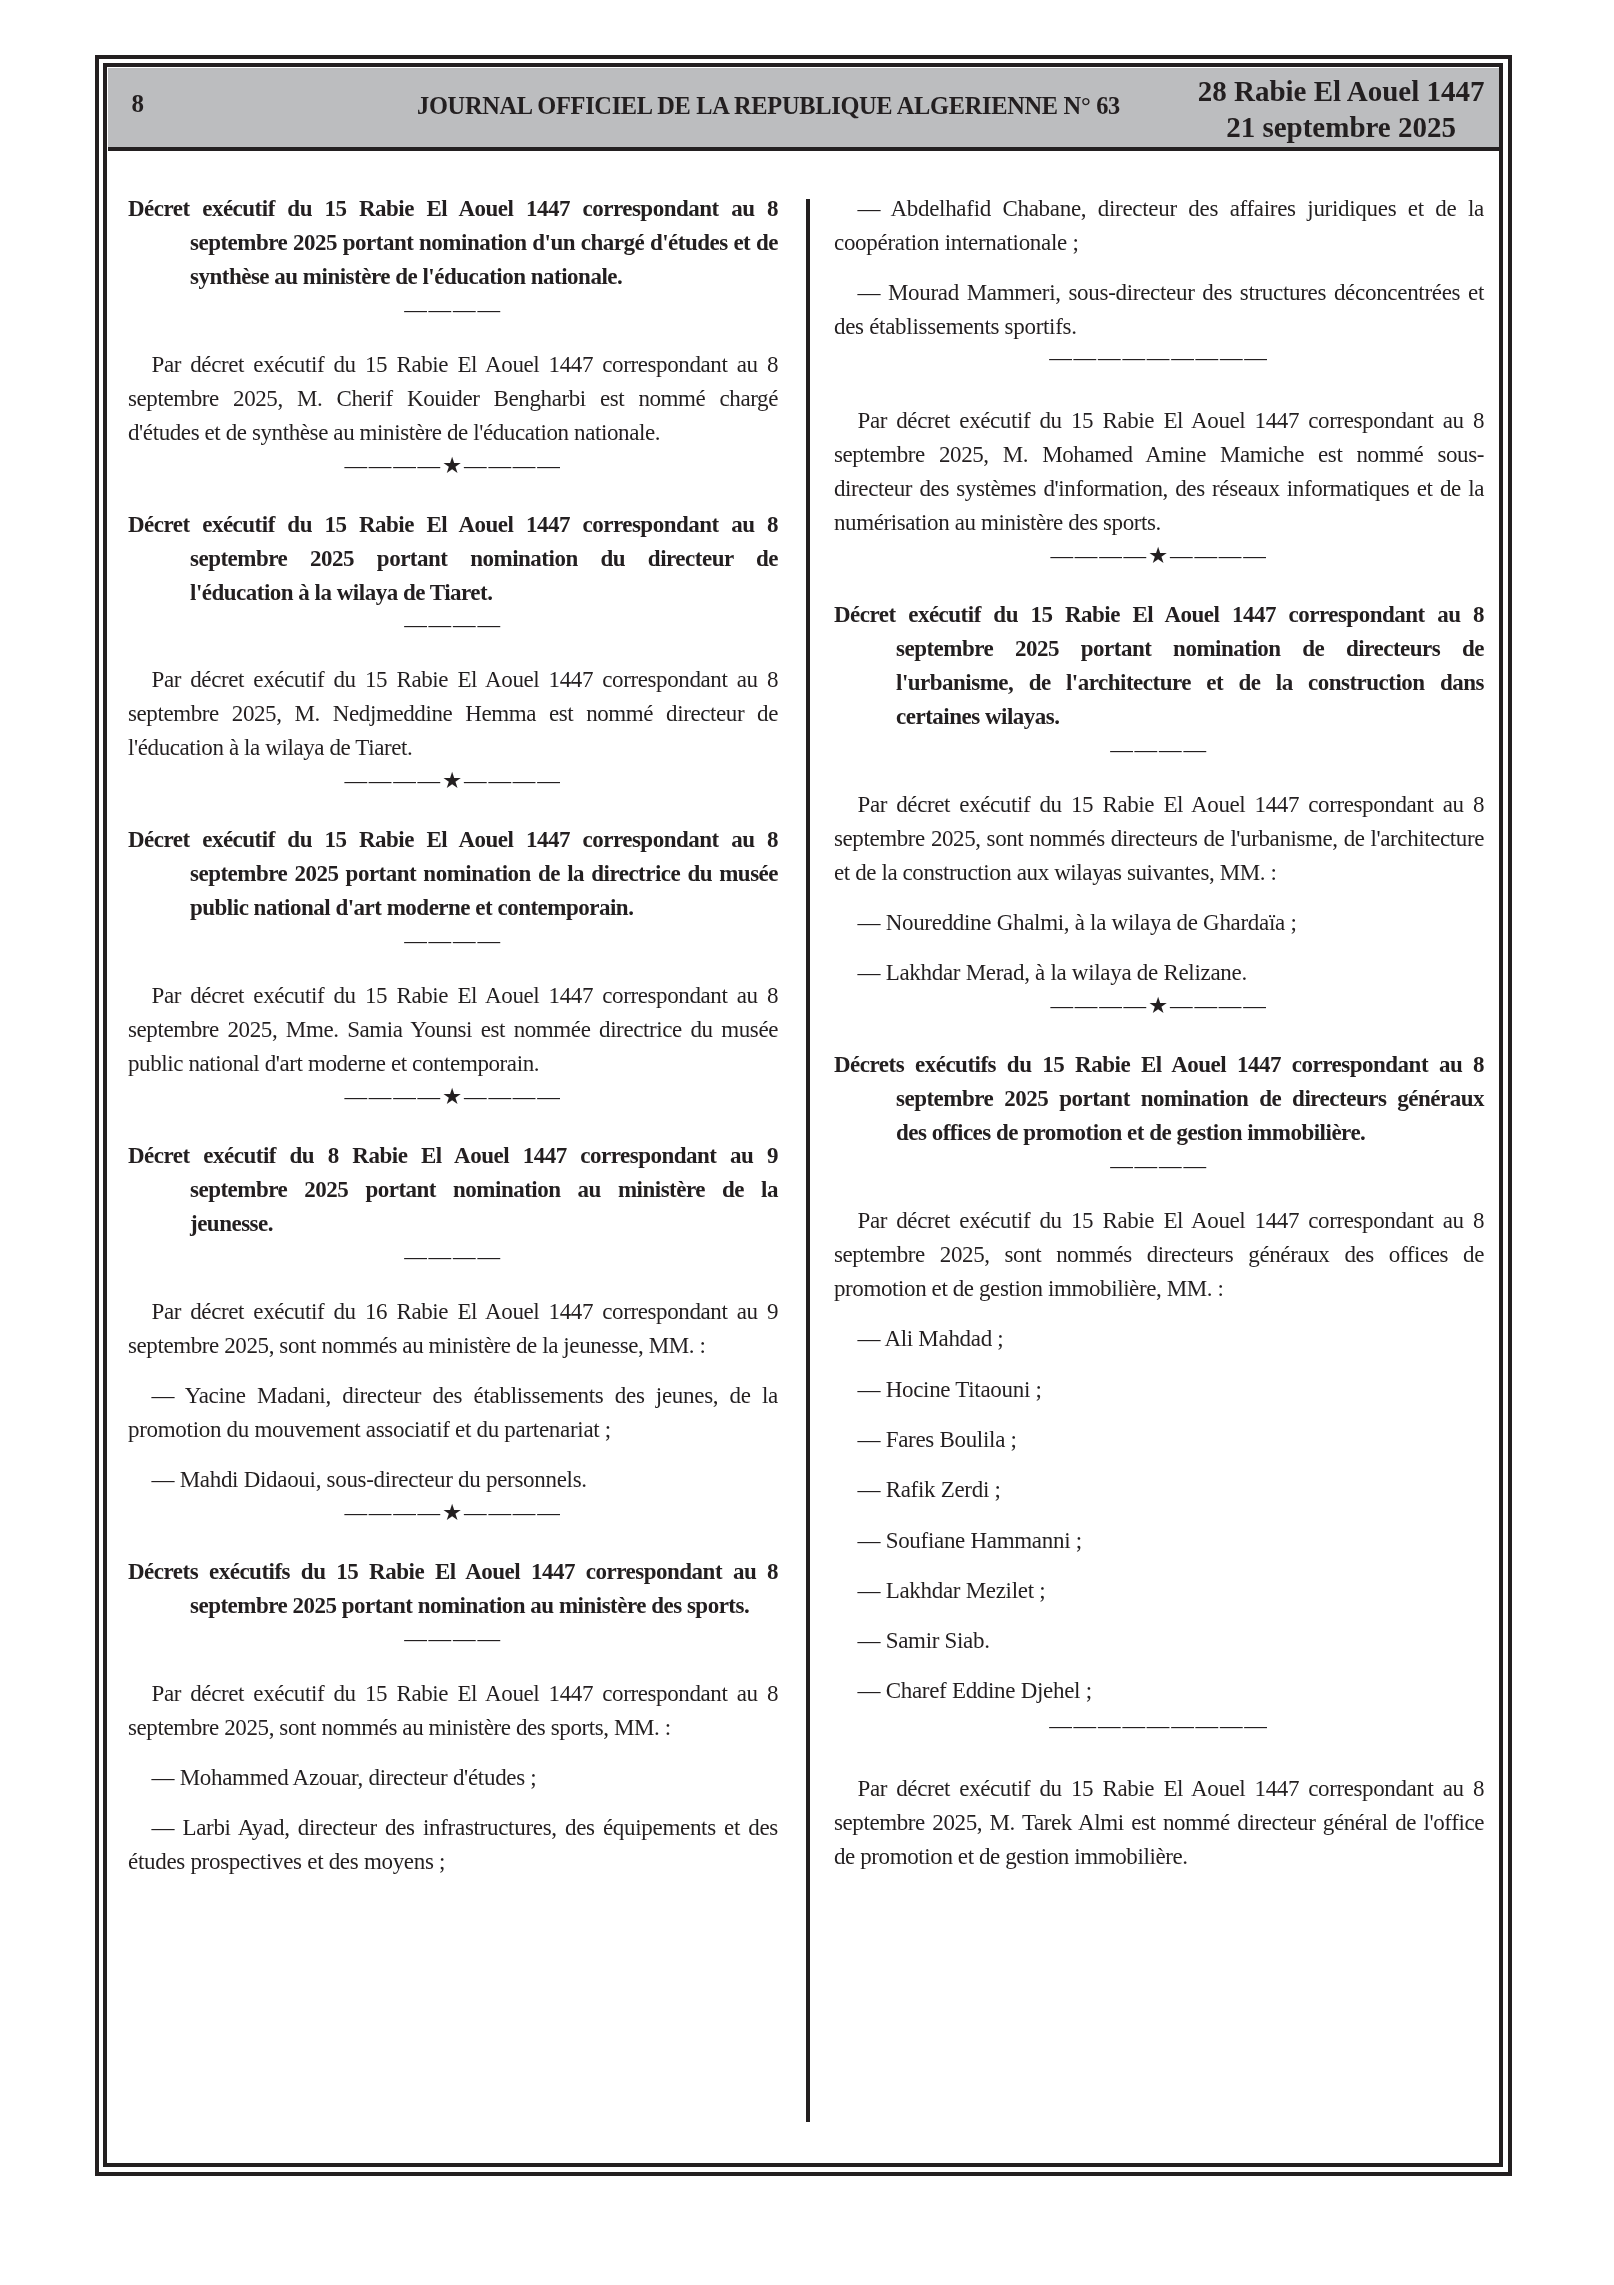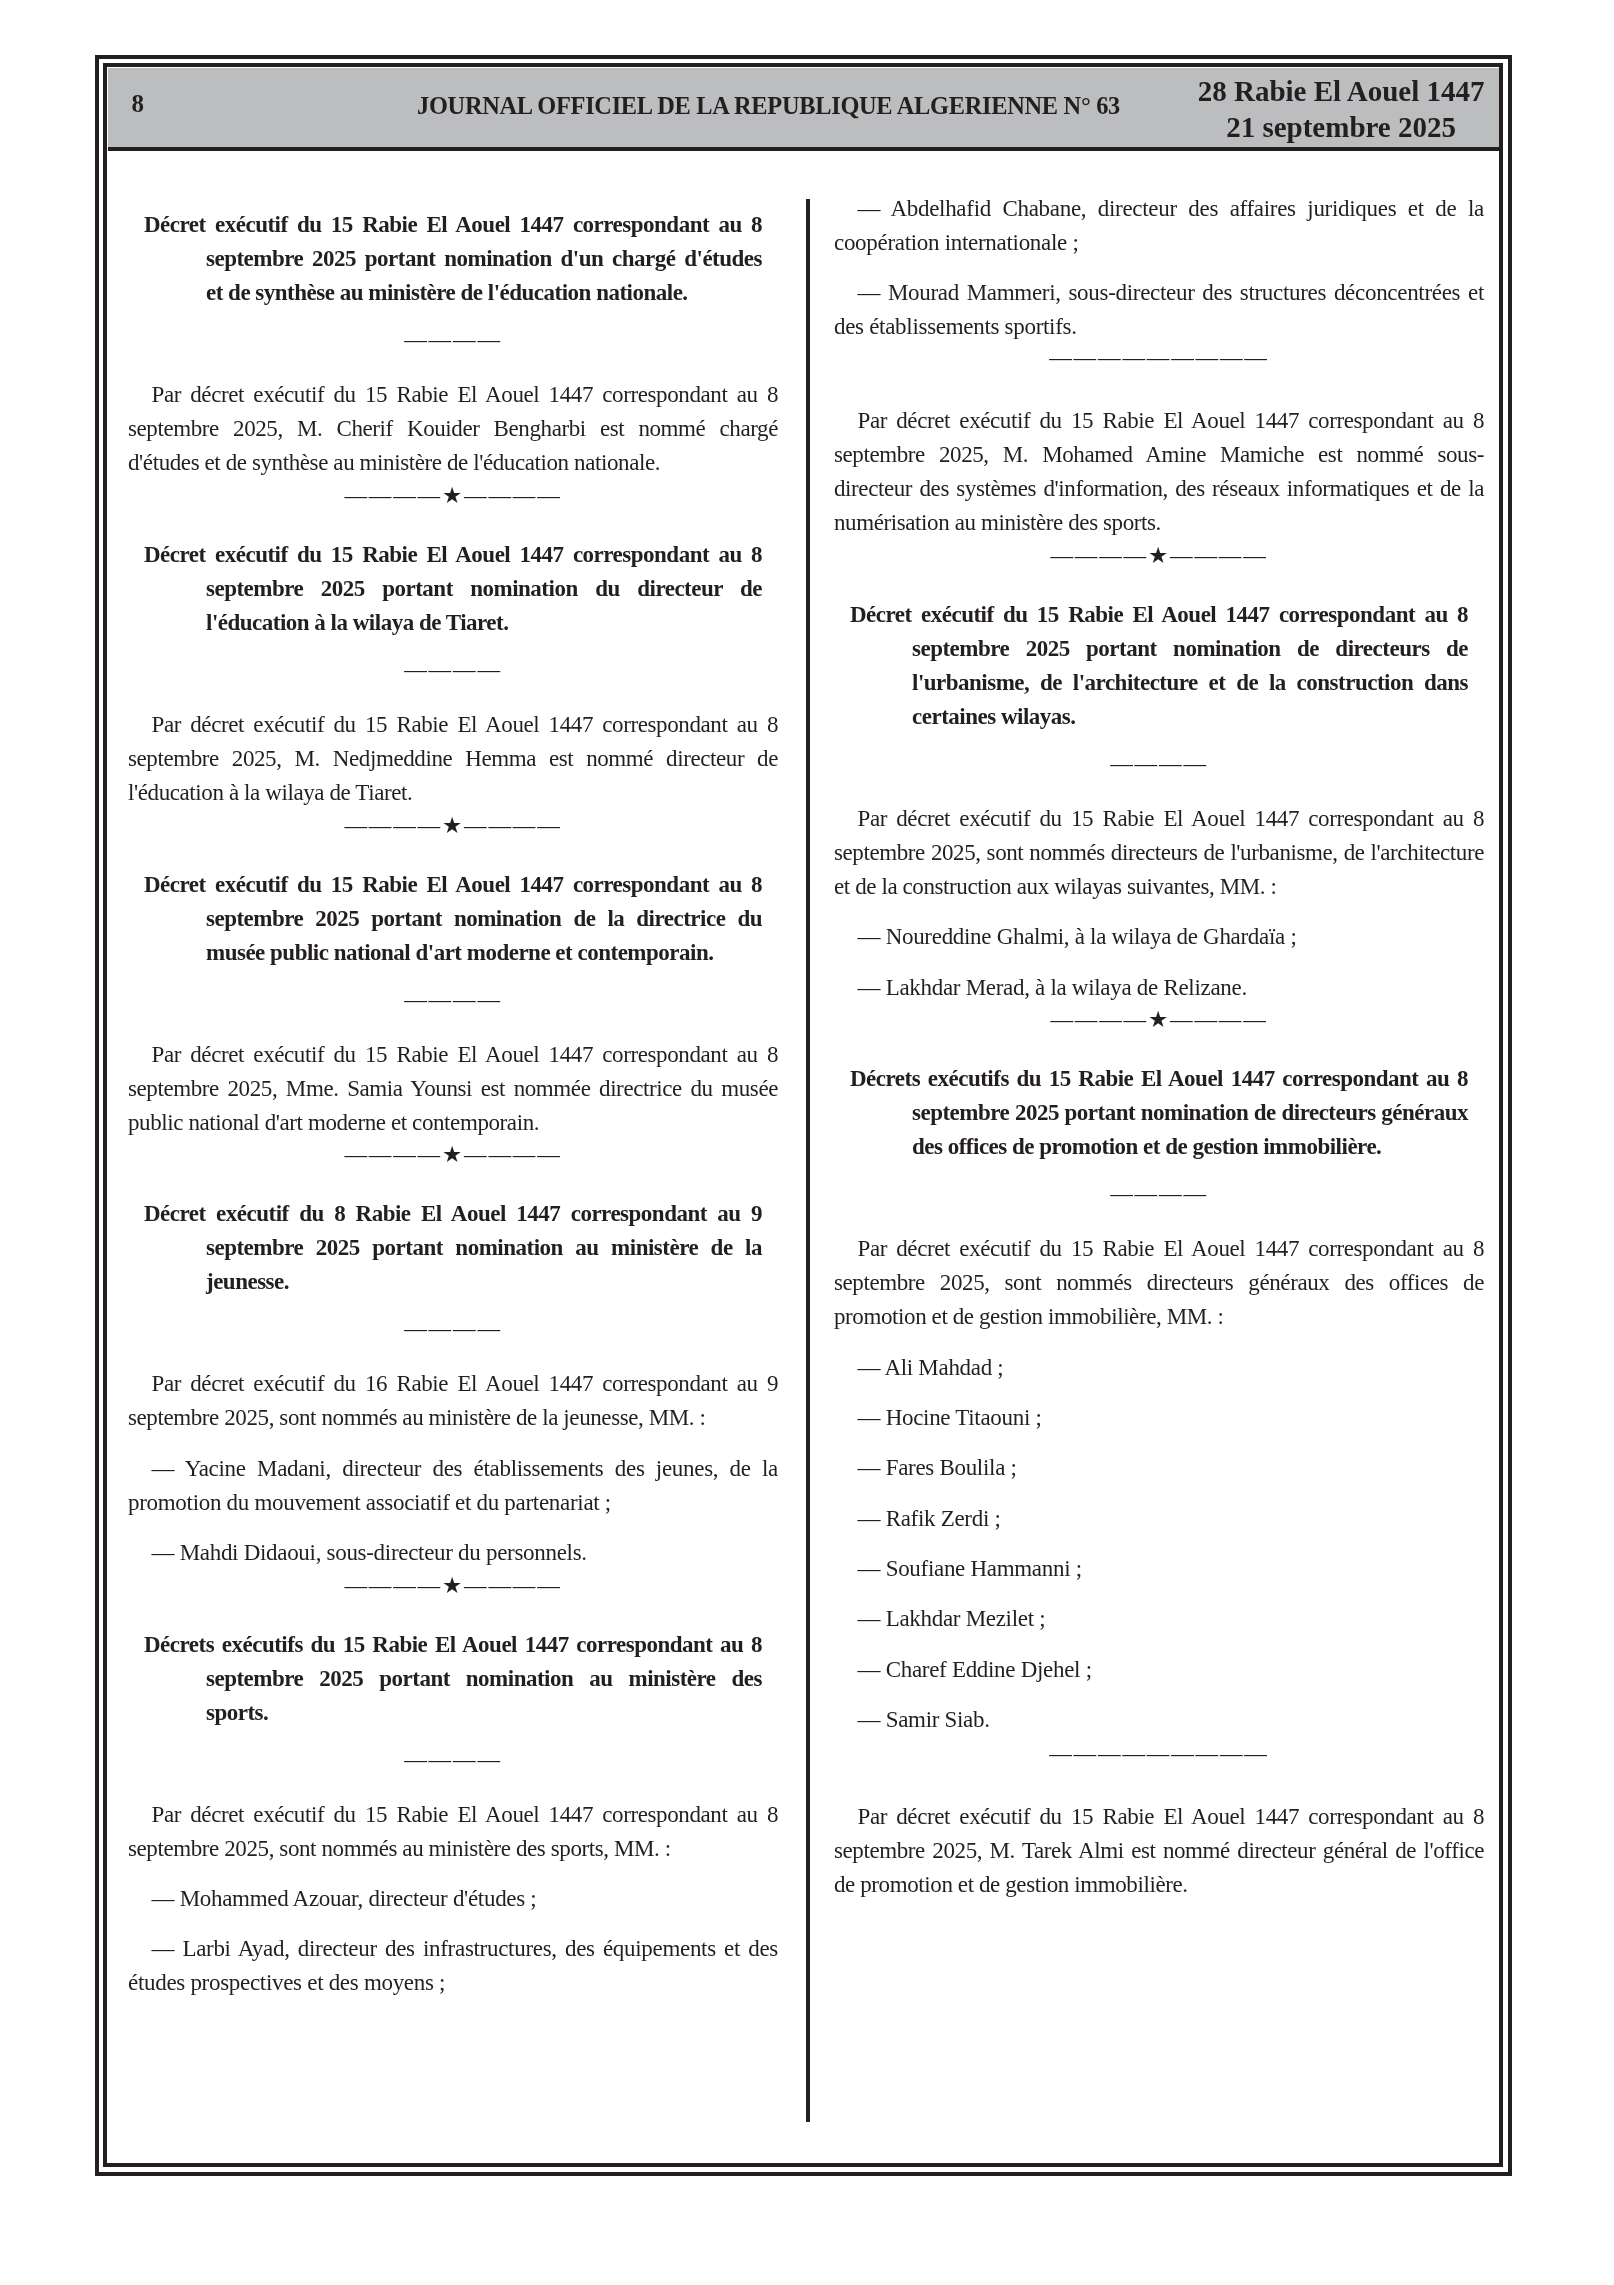--- a/index.html
+++ b/index.html
@@ -18,21 +18,21 @@
                    font-size: 24.4px; font-weight: bold; letter-spacing: -0.3px; padding-right: 88px; padding-left: 18px; }
   .header .date { position: absolute; right: 14.5px; top: 5.4px; text-align: center; font-size: 29px;
                   font-weight: bold; line-height: 36px; }
 
   .col { position: absolute; top: 192px; font-size: 23px; line-height: 34px; }
   .col-left { left: 128px; width: 650px; }
   .col-right { left: 834px; width: 650px; }
   .divider { position: absolute; left: 806px; top: 199px; width: 3.6px; height: 1923px; background: #231f20; }
 
   .dtitle { font-weight: bold; text-align: justify; letter-spacing: -0.5px;
-            padding-left: 62px; text-indent: -62px; margin: 16px; }
+            padding-left: 62px; text-indent: -62px; margin: 0; }
   .sep { text-align: center; letter-spacing: 1.8px; margin: 0; font-size: 22.6px; line-height: 27px; }
   .sep-short { margin-top: 1.8px; margin-bottom: 25px; }
   .sep-star { margin-top: 1.8px; margin-bottom: 29px; }
   .sep-long { margin-top: 0; margin-bottom: 33px; }
   .para { text-align: justify; text-indent: 23.5px; margin: 0; letter-spacing: -0.4px; }
   .para + .bullet, .bullet + .bullet { margin-top: 16.3px; }
   .bullet { margin: 0; text-indent: 23.5px; text-align: justify; letter-spacing: -0.3px; }
   .bullet-list .bullet { margin-top: 16.3px; }
 </style>
 </head>
@@ -124,20 +124,20 @@
     <p class="dtitle">Décrets exécutifs du 15 Rabie El Aouel 1447 correspondant au 8 septembre 2025 portant nomination de directeurs généraux des offices de promotion et de gestion immobilière.</p>
     <p class="sep sep-short">————</p>
     <p class="para">Par décret exécutif du 15 Rabie El Aouel 1447 correspondant au 8 septembre 2025, sont nommés directeurs généraux des offices de promotion et de gestion immobilière, MM. :</p>
     <div class="bullet-list">
       <p class="bullet">— Ali Mahdad ;</p>
       <p class="bullet">— Hocine Titaouni ;</p>
       <p class="bullet">— Fares Boulila ;</p>
       <p class="bullet">— Rafik Zerdi ;</p>
       <p class="bullet">— Soufiane Hammanni ;</p>
       <p class="bullet">— Lakhdar Mezilet ;</p>
+      <p class="bullet">— Samir Siab.</p>
       <p class="bullet">— Charef Eddine Djehel ;</p>
-      <p class="bullet">— Samir Siab.</p>
     </div>
     <p class="sep sep-long" style="margin-top:3.6px;">—————————</p>
     <p class="para">Par décret exécutif du 15 Rabie El Aouel 1447 correspondant au 8 septembre 2025, M. Tarek Almi est nommé directeur général de l'office de promotion et de gestion immobilière.</p>
   </section>
 </div>
 
 
 </body></html>

